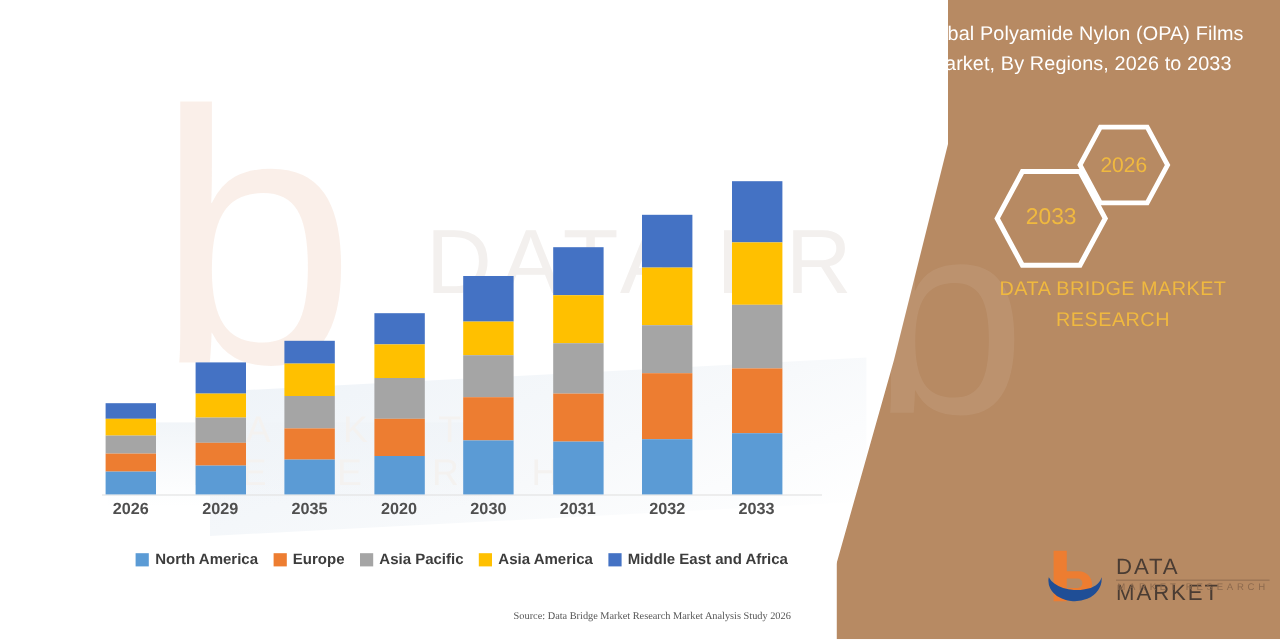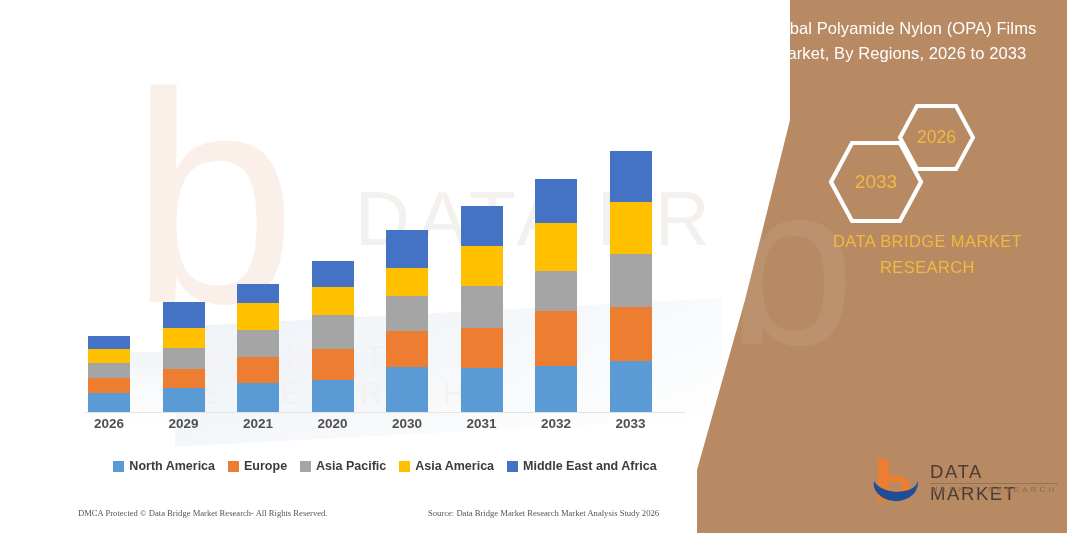--- a/index.html
+++ b/index.html
@@ -195,21 +195,21 @@
           <span class="seg" title="Middle East and Africa 2033: 51" style="height: 50.8053px; background: rgb(68, 114, 196);"></span>
           <span class="seg" title="South America 2033: 52" style="height: 51.8015px; background: rgb(255, 192, 0);"></span>
           <span class="seg" title="Asia Pacific 2033: 54" style="height: 53.7939px; background: rgb(165, 165, 165);"></span>
           <span class="seg" title="Europe 2033: 54" style="height: 53.7939px; background: rgb(237, 125, 49);"></span>
           <span class="seg" title="North America 2033: 51" style="height: 50.8053px; background: rgb(91, 155, 213);"></span>
         </div>
       </div>
     <div class="xlabels" id="xlabels">
         <div class="xlabel" style="left: -1px;">2026</div>
         <div class="xlabel" style="left: 73.5px;">2029</div>
-        <div class="xlabel" style="left: 148px;">2021</div>
+        <div class="xlabel" style="left: 148px;">2035</div>
         <div class="xlabel" style="left: 222.5px;">2020</div>
         <div class="xlabel" style="left: 297px;">2030</div>
         <div class="xlabel" style="left: 371.5px;">2031</div>
         <div class="xlabel" style="left: 446px;">2032</div>
         <div class="xlabel" style="left: 520.5px;">2033</div>
       </div>
   </div>
 
   <div class="legend" id="legend">
       <div class="legend-item">
@@ -227,21 +227,20 @@
       <div class="legend-item">
         <span class="legend-swatch" style="background: rgb(255, 192, 0);"></span>
         <span class="legend-label">Asia America</span>
       </div>
       <div class="legend-item">
         <span class="legend-swatch" style="background: rgb(68, 114, 196);"></span>
         <span class="legend-label">Middle East and Africa</span>
       </div>
     </div>
 
-  <div class="footer-left">DMCA Protected © Data Bridge Market Research- All Rights Reserved.</div>
   <div class="footer-right">Source: Data Bridge Market Research  Market Analysis Study 2026</div>
 
   <div class="panel">
     <div class="panel-wm"><span>b</span></div>
   </div>
 
   <div class="panel-title">Global Polyamide Nylon (OPA) Films Market, By Regions, 2026 to 2033</div>
 
   <div class="hex hex-2033">
     <svg viewBox="0 0 96 84" width="96" height="84" aria-hidden="true">

